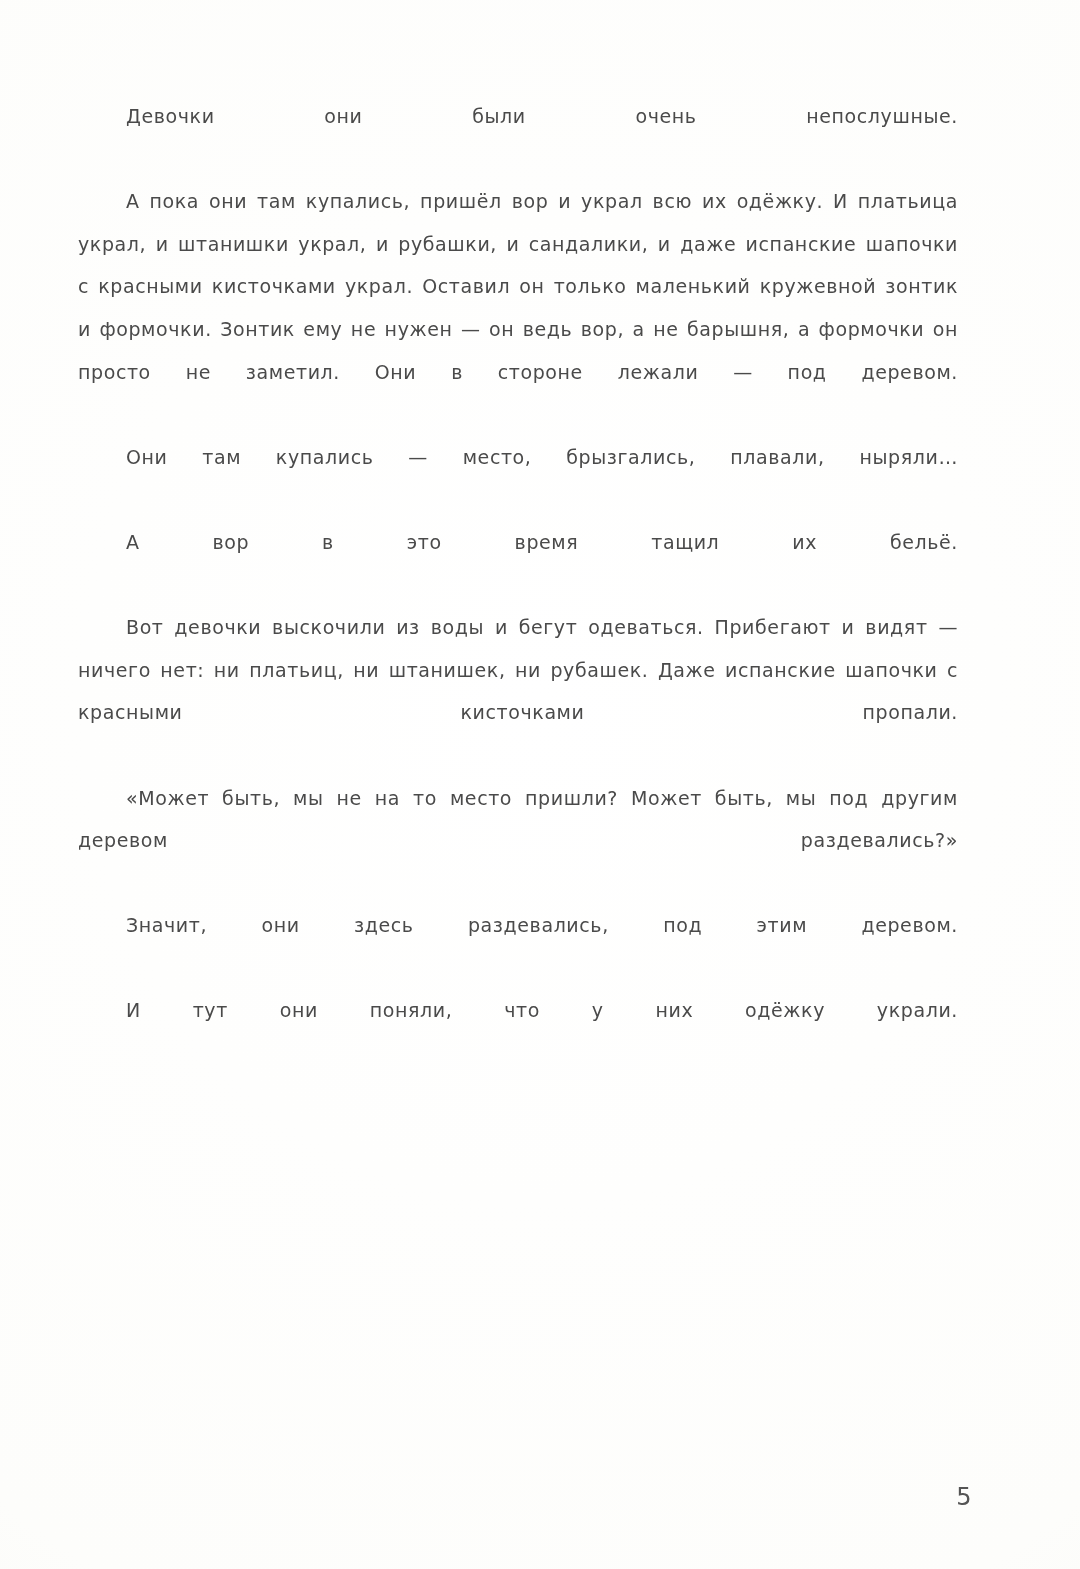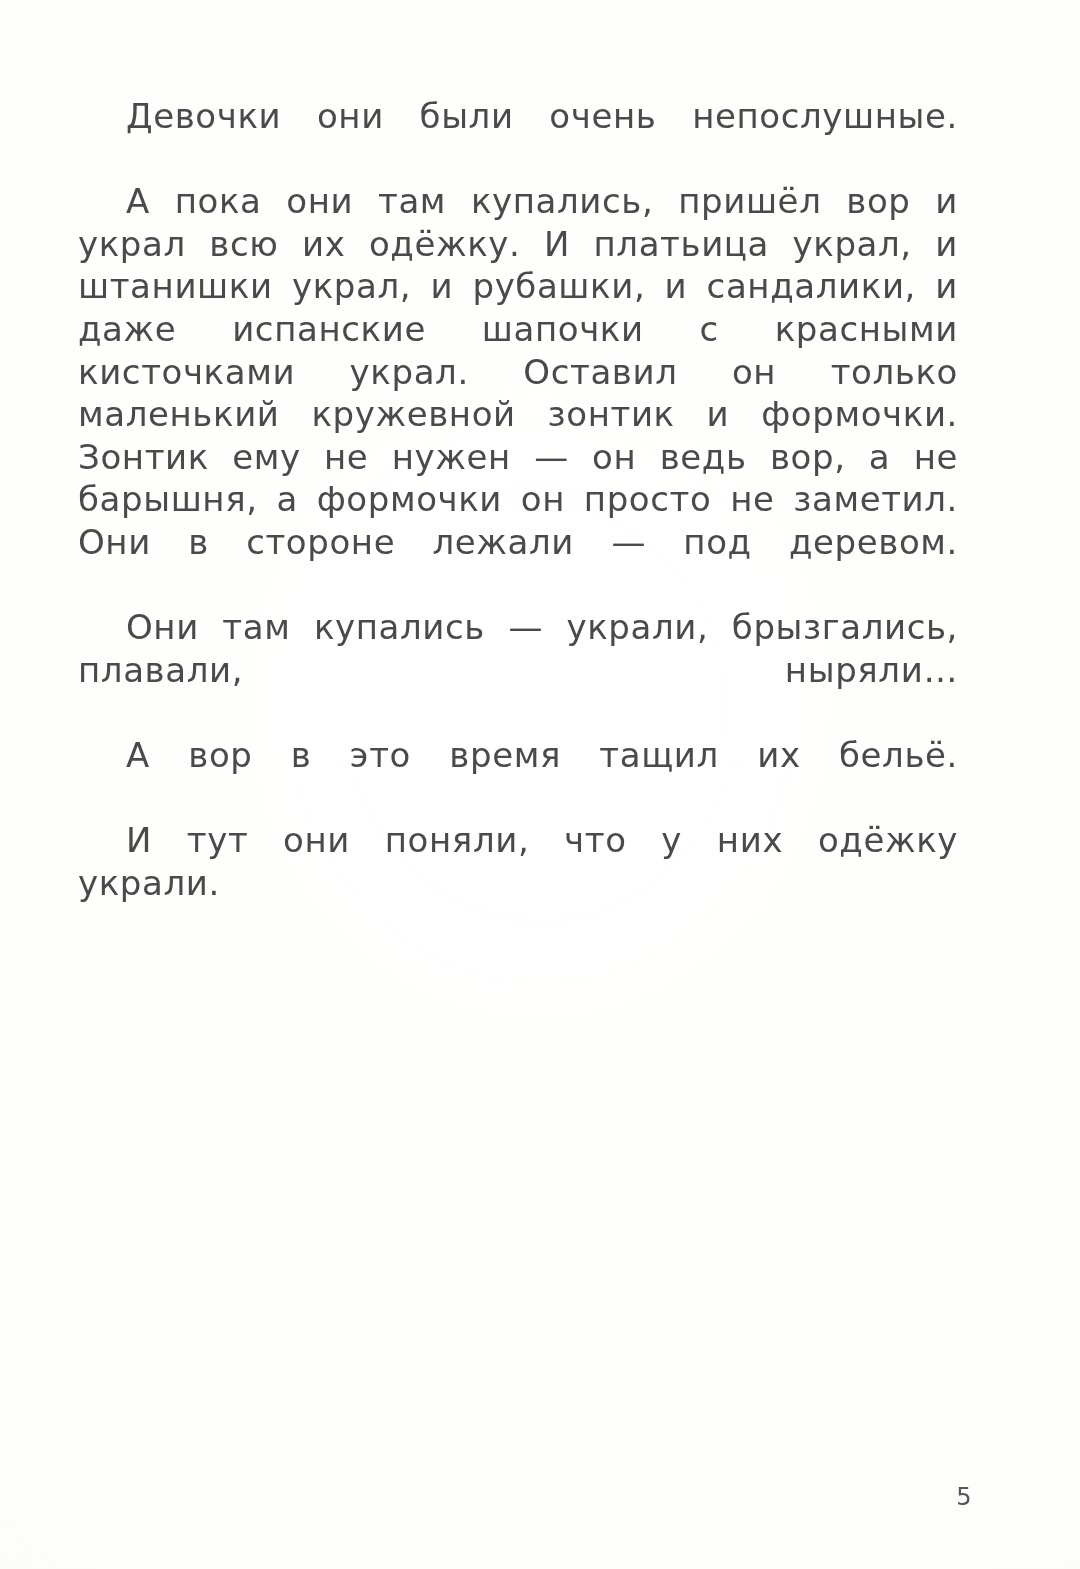--- a/index.html
+++ b/index.html
@@ -25,21 +25,21 @@
 
   .text-column {
     position: absolute;
     left: 78px;
     top: 95px;
     width: 880px;
   }
 
   .para {
     margin: 0;
-    font-size: 34px;
+    font-size: 19px;
     line-height: 42.6px;
     color: #4a4a4a;
     text-align: justify;
     text-justify: inter-word;
     letter-spacing: 0.6px;
     word-spacing: 1.5px;
     text-indent: 48px;
     font-weight: 400;
   }
 
@@ -61,21 +61,24 @@
 </style>
 </head>
 <body>
 
 <div class="page">
 
   <div class="text-column">
 
     <p class="para">Девочки они были очень непослушные.</p>
     <p class="para">А пока они там купались, пришёл вор и украл всю их одёжку. И платьица украл, и штанишки украл, и рубашки, и сандалики, и даже испанские шапочки с красными кисточками украл. Оставил он только маленький кружевной зонтик и формочки. Зонтик ему не нужен — он ведь вор, а не барышня, а формочки он просто не заметил. Они в стороне лежали — под деревом.</p>
-    <p class="para">Они там купались — украли, брызгались, плавали, ныряли…</p>
+    <p class="para">Они там купались — место, брызгались, плавали, ныряли…</p>
     <p class="para">А вор в это время тащил их бельё.</p>
+    <p class="para">Вот девочки выскочили из воды и бегут одеваться. Прибегают и видят — ничего нет: ни платьиц, ни штанишек, ни рубашек. Даже испанские шапочки с красными кисточками пропали.</p>
+    <p class="para">«Может быть, мы не на то место пришли? Может быть, мы под другим деревом раздевались?»</p>
+    <p class="para">Значит, они здесь раздевались, под этим деревом.</p>
     <p class="para">И тут они поняли, что у них одёжку украли.</p>
 
   </div>
 
   <div class="page-number">5</div>
 
 </div>
 
 </body></html>

